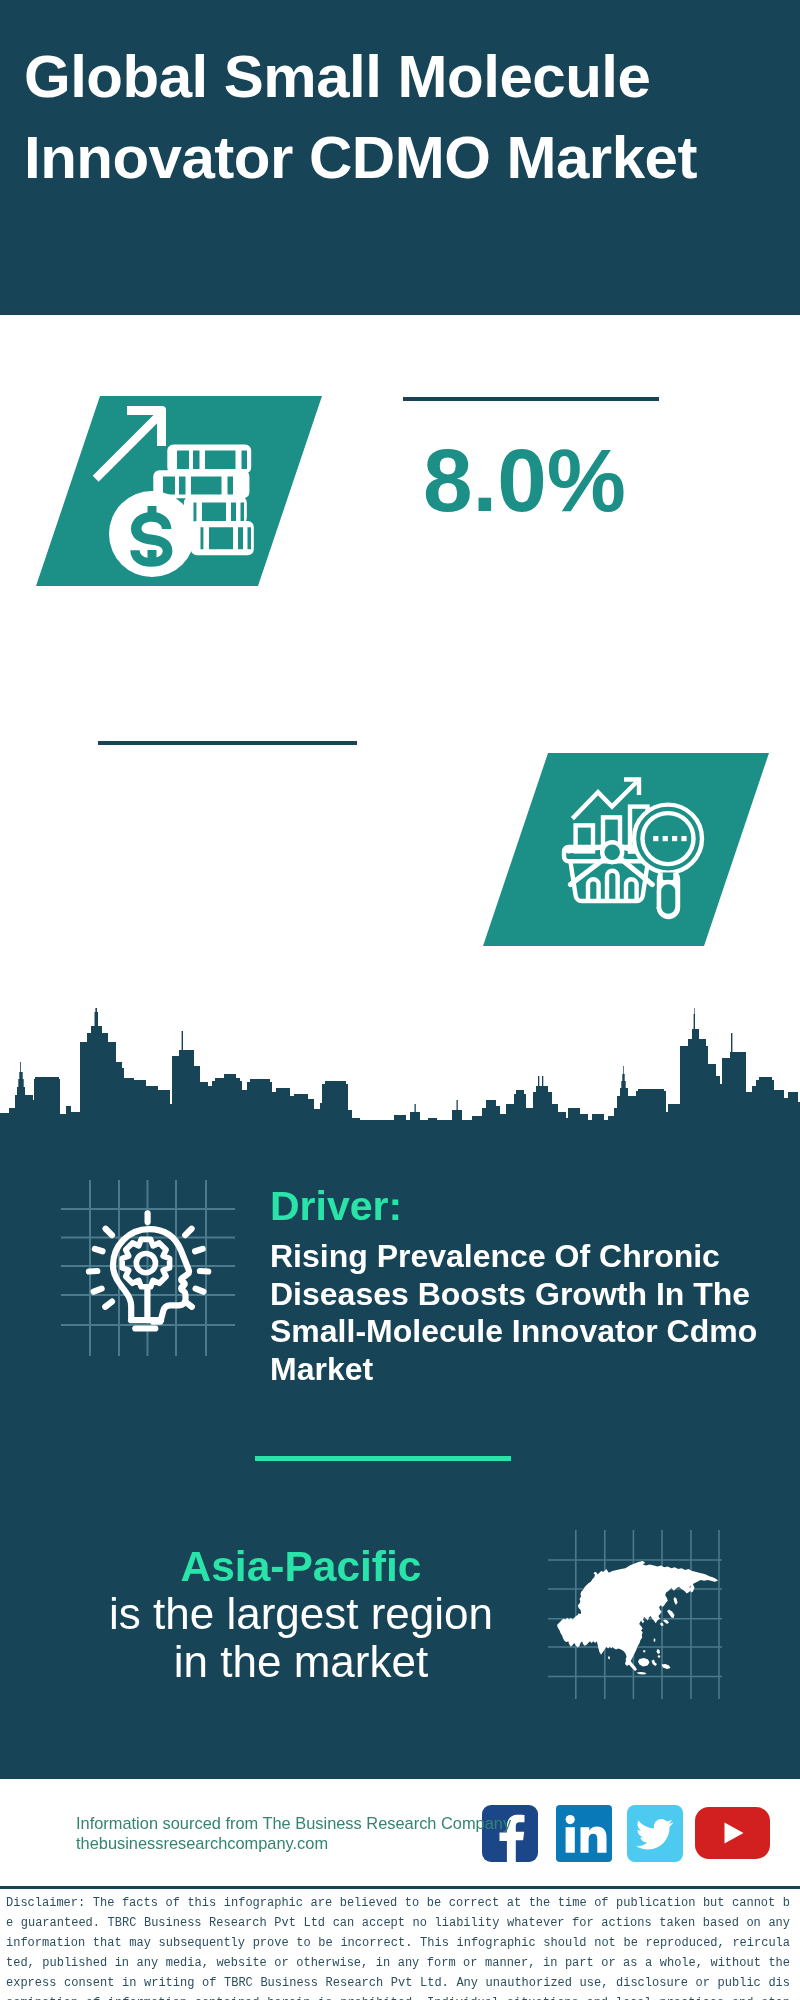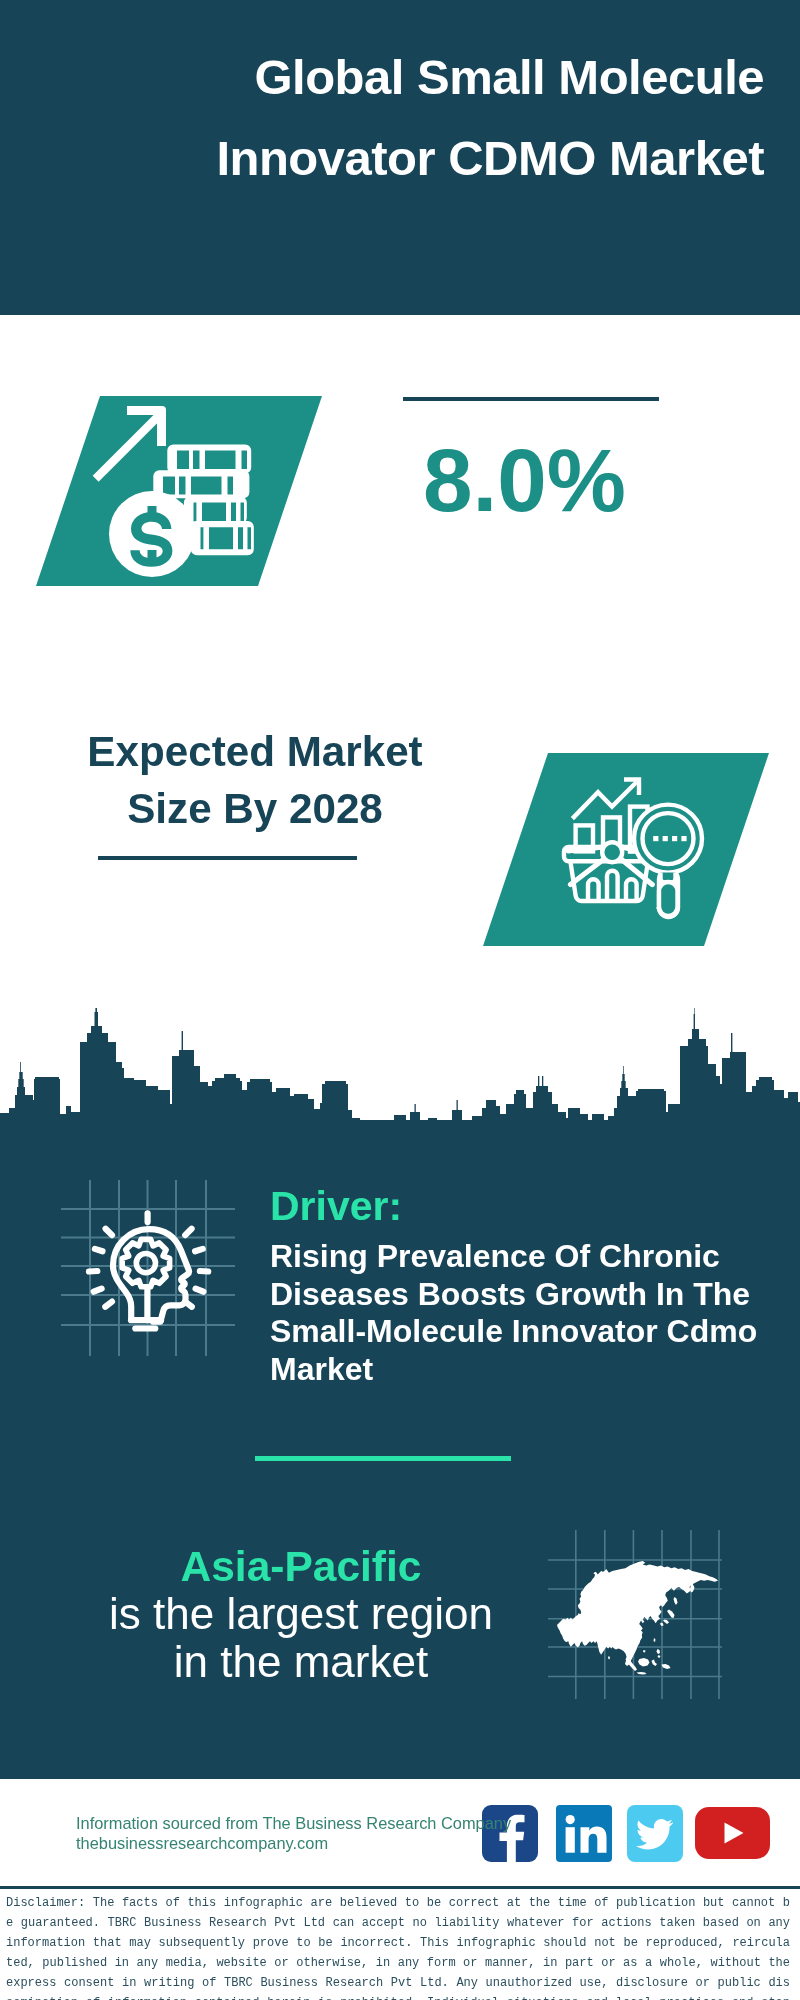--- a/index.html
+++ b/index.html
@@ -2,22 +2,22 @@
 <html><head>
 <meta charset="utf-8">
 <style>
 *{margin:0;padding:0;box-sizing:border-box;}
 html,body{width:800px;height:2000px;}
 body{font-family:"Liberation Sans",sans-serif;background:#ffffff;}
 .page{position:relative;width:800px;height:2000px;overflow:hidden;background:#fff;}
 
 
 .header{position:absolute;left:0;top:0;width:800px;height:315px;background:#174456;}
-.header-title{position:absolute;left:44px;top:37px;width:720px;color:#ffffff;
-  font-size:49px;font-weight:bold;line-height:80.5px;text-align:right;letter-spacing:-0.5px;}
+.header-title{position:absolute;left:24px;top:37px;width:720px;color:#ffffff;
+  font-size:60px;font-weight:bold;line-height:80.5px;text-align:left;letter-spacing:-0.5px;}
 
 
 .stat-label{color:#174456;font-size:42.2px;font-weight:bold;line-height:57.7px;text-align:center;}
 .stat-rule{height:4px;background:#174456;width:256px;margin:21px auto 14px;}
 .block1 .stat-rule{margin-left:63px;margin-right:0;}
 .block1 .stat-value{margin-left:-31px;font-size:89px;margin-top:32px;}
 .stat-value{color:#1c9087;font-size:94px;font-weight:bold;text-align:center;line-height:94px;}
 
 .block1{position:absolute;left:340px;top:376px;width:400px;}
 .block2{position:absolute;left:60px;top:723px;width:390px;}
@@ -140,21 +140,20 @@
       <g fill="#ffffff">
         <rect x="170.2" y="83" width="5.2" height="5.2"></rect>
         <rect x="179.6" y="83" width="5.2" height="5.2"></rect>
         <rect x="189" y="83" width="5.2" height="5.2"></rect>
         <rect x="198.4" y="83" width="5.2" height="5.2"></rect>
       </g>
     </svg>
   </div>
 
   <div class="block2">
-    <div class="stat-label">Expected Market Size By 2028</div>
     <div class="stat-rule"></div>
   </div>
 
   <div class="darkband"></div>
   <div class="skyline-wrap">
     <svg width="800" height="125" viewBox="0 0 800 125" preserveAspectRatio="none">
       <path d="M0 105 H10 V120 H0 Z M9 100 H15 V120 H9 Z M15 87 H33 V120 H15 Z M17 79 H25 V120 H17 Z M18.3 71 H23.7 V120 H18.3 Z M19.3 64 H22.7 V120 H19.3 Z M20.2 54 H21.0 V120 H20.2 Z M25 92 H34 V120 H25 Z M34 71 H60 V120 H34 Z M35 69 H59 V120 H35 Z M60 106 H66 V120 H60 Z M66 98 H71 V120 H66 Z M69 104 H80 V120 H69 Z M80 34 H116 V120 H80 Z M87 25 H108 V120 H87 Z M91 18 H102 V120 H91 Z M94.5 4 H98 V120 H94.5 Z M95.4 -4 H97 V120 H95.4 Z M116 54 H122 V120 H116 Z M116 60 H124 V120 H116 Z M122 70 H134 V120 H122 Z M128 78 H140 V120 H128 Z M134 72 H146 V120 H134 Z M140 84 H152 V120 H140 Z M146 78 H158 V120 H146 Z M152 88 H164 V120 H152 Z M158 82 H170 V120 H158 Z M163 96 H176 V120 H163 Z M172 48 H194 V120 H172 Z M179 42 H194 V120 H179 Z M181.6 23 H183.0 V120 H181.6 Z M190 58 H200 V120 H190 Z M196 74 H208 V120 H196 Z M200 82 H214 V120 H200 Z M212 73 H242 V120 H212 Z M215 70 H240 V120 H215 Z M236 82 H248 V120 H236 Z M243 90 H258 V120 H243 Z M247 74 H272 V120 H247 Z M250 71 H270 V120 H250 Z M266 84 H278 V120 H266 Z M271 93 H286 V120 H271 Z M282 88 H294 V120 H282 Z M289 97 H304 V120 H289 Z M300 91 H314 V120 H300 Z M310 101 H322 V120 H310 Z M320 95 H334 V120 H320 Z M322 76 H348 V120 H322 Z M325 73 H346 V120 H325 Z M344 102 H352 V120 H344 Z M352 117 H362 V120 H352 Z M362 122 H372 V120 H362 Z M372 119 H380 V120 H372 Z M380 114 H394 V120 H380 Z M394 107 H406 V120 H394 Z M406 113 H416 V120 H406 Z M410 104 H420 V120 H410 Z M414.5 96 H415.8 V120 H414.5 Z M418 118 H428 V120 H418 Z M428 110 H437 V120 H428 Z M437 120 H447 V120 H437 Z M447 112 H457 V120 H447 Z M452 102 H462 V120 H452 Z M456.5 92 H457.8 V120 H456.5 Z M462 116 H474 V120 H462 Z M472 108 H484 V120 H472 Z M482 100 H492 V120 H482 Z M486 92 H496 V120 H486 Z M490 98 H500 V120 H490 Z M498 106 H510 V120 H498 Z M506 96 H518 V120 H506 Z M514 86 H526 V120 H514 Z M516 82 H524 V120 H516 Z M522 100 H534 V120 H522 Z M530 106 H540 V120 H530 Z M536 78 H548 V120 H536 Z M538.0 68 H539.3 V120 H538.0 Z M542.0 68 H543.3 V120 H542.0 Z M533 84 H552 V120 H533 Z M548 96 H558 V120 H548 Z M554 104 H566 V120 H554 Z M560 110 H574 V120 H560 Z M568 100 H580 V120 H568 Z M576 106 H588 V120 H576 Z M584 114 H596 V120 H584 Z M592 106 H604 V120 H592 Z M600 116 H612 V120 H600 Z M608 108 H618 V120 H608 Z M614 100 H626 V120 H614 Z M617 88 H638 V120 H617 Z M620 80 H628 V120 H620 Z M621.3 73 H625.7 V120 H621.3 Z M622.3 66 H624.7 V120 H622.3 Z M623.2 58 H623.9 V120 H623.2 Z M636 83 H666 V120 H636 Z M638 81 H664 V120 H638 Z M660 104 H672 V120 H660 Z M668 96 H682 V120 H668 Z M680 38 H708 V120 H680 Z M688 31 H706 V120 H688 Z M692 21 H699 V120 H692 Z M693.6 6 H695.0 V120 H693.6 Z M694.0 -2 H694.6 V120 H694.0 Z M704 56 H716 V120 H704 Z M708 68 H720 V120 H708 Z M714 76 H726 V120 H714 Z M720 84 H734 V120 H720 Z M726 78 H738 V120 H726 Z M722 50 H746 V120 H722 Z M730 44 H746 V120 H730 Z M731.0 25 H732.4 V120 H731.0 Z M746 84 H758 V120 H746 Z M752 78 H766 V120 H752 Z M756 72 H774 V120 H756 Z M759 69 H772 V120 H759 Z M772 82 H784 V120 H772 Z M779 90 H792 V120 H779 Z M788 84 H798 V120 H788 Z M794 94 H800 V120 H794 Z M184 64 H196 V120 H184 Z M206 78 H218 V120 H206 Z M224 66 H236 V120 H224 Z M254 78 H266 V120 H254 Z M276 80 H290 V120 H276 Z M294 86 H308 V120 H294 Z M330 84 H342 V120 H330 Z M352 110 H360 V120 H352 Z" fill="#174456"></path>
     </svg>
   </div>
 

